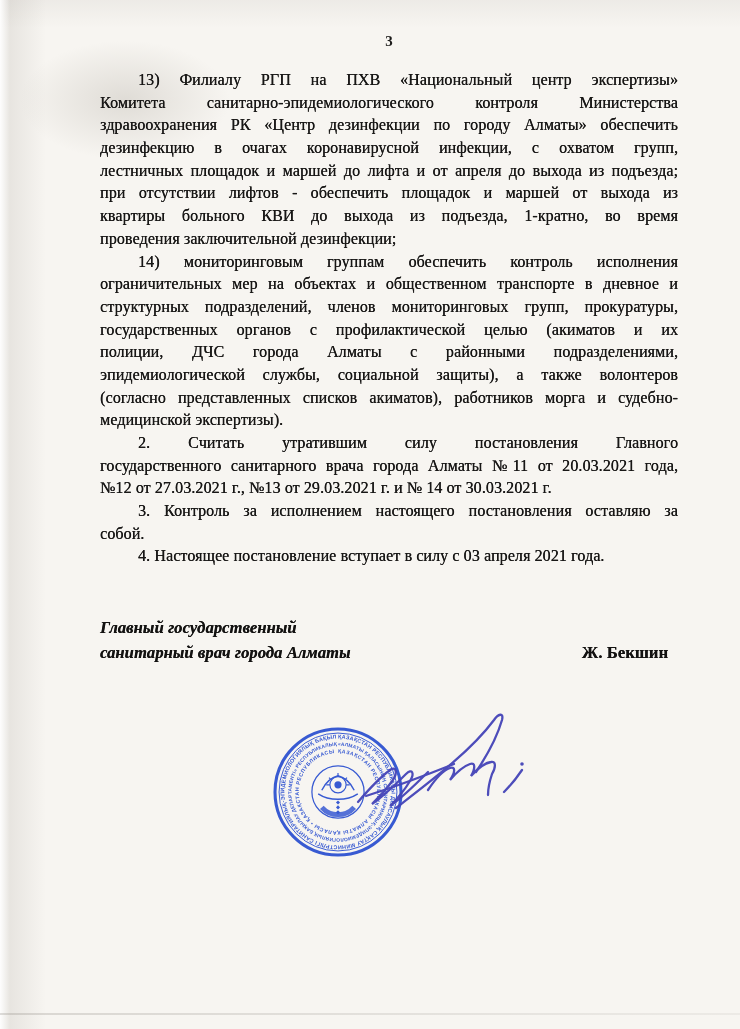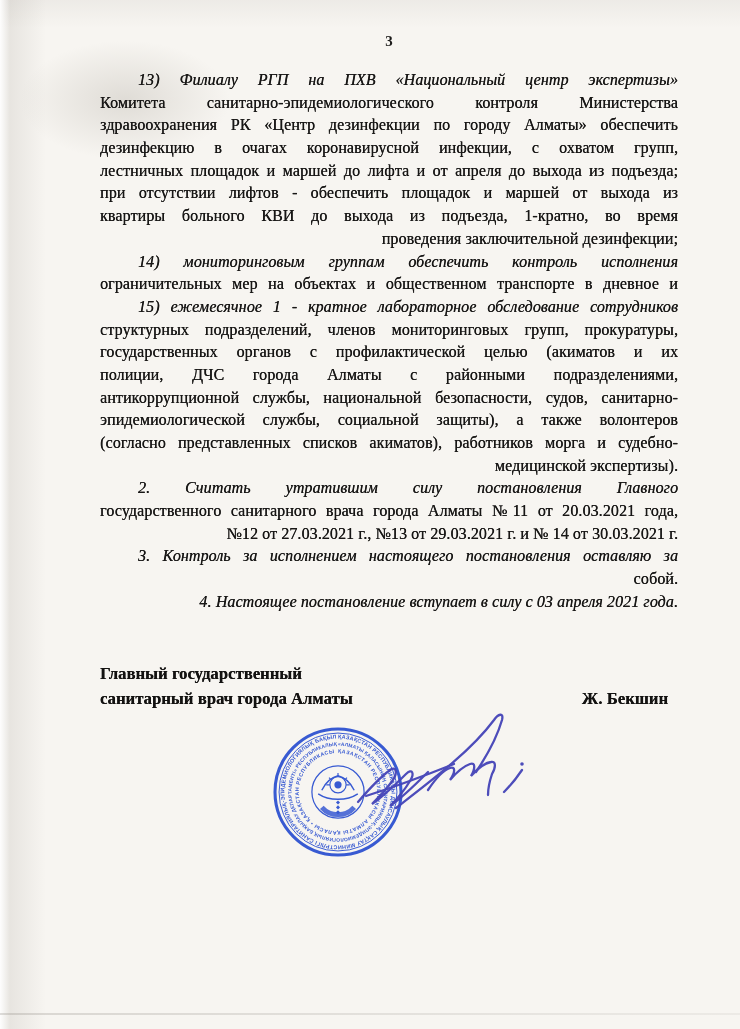--- a/index.html
+++ b/index.html
@@ -20,27 +20,27 @@
   .content{
     position:absolute;top:69px;left:100px;width:578px;
     font-size:16px;color:#181716;letter-spacing:0.1px;
     text-shadow:0.25px 0 0 currentColor;
   }
   .line{
     height:22.7px;line-height:22.7px;overflow:hidden;white-space:normal;
   }
   .line.just{text-align:justify;text-align-last:justify;}
   .line.just::after{content:"";display:inline-block;width:100%;height:0;}
-  .line.last{text-align:right;}
-  .line.first{text-indent:38px;font-style:italic;}
+  .line.last{text-align:left;}
+  .line.first{text-indent:38px;}
   .signature-block{
     margin-top:47px;display:flex;justify-content:space-between;align-items:flex-end;
     font-weight:bold;color:#131211;font-size:16.5px;
   }
-  .signature-title div{line-height:25px;}
+  .signature-title div{line-height:25px;font-style:italic;}
   .signer-name{line-height:25px;padding-right:10px;}
   .stamp-wrap{
     position:absolute;left:264px;top:720px;width:148px;height:144px;
     opacity:0.93;filter:blur(0.3px);pointer-events:none;
   }
   .sig-wrap{
     position:absolute;left:336px;top:696px;width:200px;height:130px;
     pointer-events:none;
   }
   .bottom-edge{
@@ -59,25 +59,23 @@
       <div class="line just first">13) Филиалу РГП на ПХВ «Национальный центр экспертизы»</div>
       <div class="line just">Комитета санитарно-эпидемиологического контроля Министерства</div>
       <div class="line just">здравоохранения РК «Центр дезинфекции по городу Алматы» обеспечить</div>
       <div class="line just">дезинфекцию в очагах коронавирусной инфекции, с охватом групп,</div>
       <div class="line just">лестничных площадок и маршей до лифта и от апреля до выхода из подъезда;</div>
       <div class="line just">при отсутствии лифтов - обеспечить площадок и маршей от выхода из</div>
       <div class="line just">квартиры больного КВИ до выхода из подъезда, 1-кратно, во время</div>
       <div class="line last">проведения заключительной дезинфекции;</div>
       <div class="line just first">14) мониторинговым группам обеспечить контроль исполнения</div>
       <div class="line just">ограничительных мер на объектах и общественном транспорте в дневное и</div>
-      <div class="line just first">15) ежемесячное 1 - кратное лабораторное обследование сотрудников</div>
       <div class="line just">структурных подразделений, членов мониторинговых групп, прокуратуры,</div>
       <div class="line just">государственных органов с профилактической целью (акиматов и их</div>
       <div class="line just">полиции, ДЧС города Алматы с районными подразделениями,</div>
-      <div class="line just">антикоррупционной службы, национальной безопасности, судов, санитарно-</div>
       <div class="line just">эпидемиологической службы, социальной защиты), а также волонтеров</div>
       <div class="line just">(согласно представленных списков акиматов), работников морга и судебно-</div>
       <div class="line last">медицинской экспертизы).</div>
       <div class="line just first">2. Считать утратившим силу постановления Главного</div>
       <div class="line just">государственного санитарного врача города Алматы №11 от 20.03.2021 года,</div>
       <div class="line last">№12 от 27.03.2021 г., №13 от 29.03.2021 г. и № 14 от 30.03.2021 г.</div>
       <div class="line just first">3. Контроль за исполнением настоящего постановления оставляю за</div>
       <div class="line last">собой.</div>
       <div class="line last first">4. Настоящее постановление вступает в силу с 03 апреля 2021 года.</div>
     </div>

